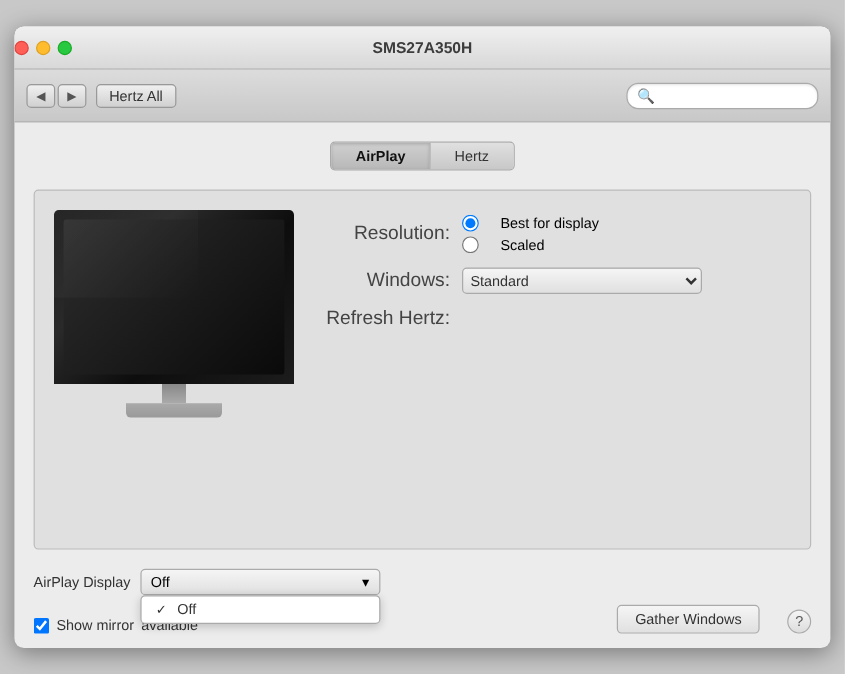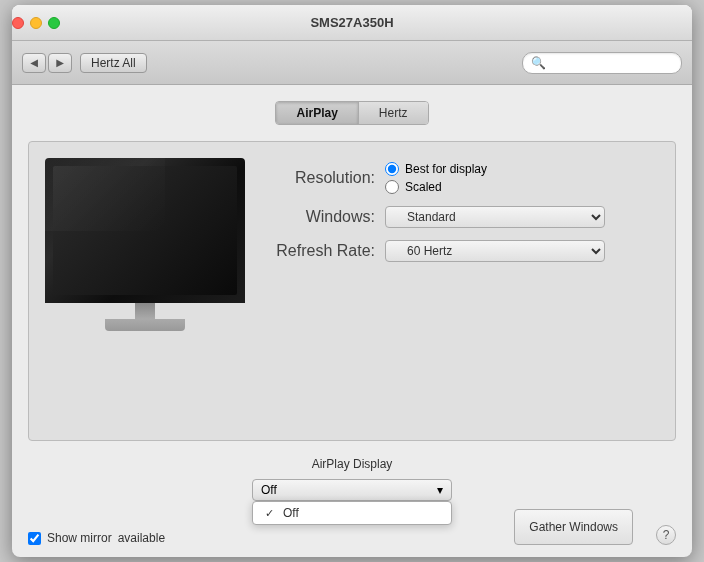--- a/index.html
+++ b/index.html
@@ -256,49 +256,48 @@
 
     .radio-group {
       display: flex;
       flex-direction: column;
       gap: 4px;
     }
 
     .radio-option {
       display: flex;
       align-items: flex-start;
-      gap: 6px;
+      gap: 18px;
       font-size: 12px;
     }
 
     .radio-input {
       width: 14px;
       height: 14px;
       accent-color: #007aff;
     }
 
     .select-box {
-      width: 220px;
+      width: 200px;
       height: 22px;
       border: 1px solid #aaa;
       border-radius: 4px;
       background: linear-gradient(to bottom, #f5f5f5, #e0e0e0);
       font-size: 12px;
-      padding: 0 17px;
+      padding: 0 2px;
       color: #333;
       cursor: pointer;
       appearance: auto;
     }
 
     .airplay-row {
       display: flex;
       align-items: center;
       gap: 8px;
       margin-bottom: 8px;
-      flex-direction: column;
     }
 
     .airplay-label {
       font-size: 12px;
       color: #333;
       white-space: nowrap;
     }
 
     .dropdown-container {
       position: relative;
@@ -366,21 +365,21 @@
 
     .gather-btn {
       margin-left: auto;
       padding: 4px 14px;
       background: linear-gradient(to bottom, #f5f5f5, #e0e0e0);
       border: 1px solid #aaa;
       border-radius: 4px;
       font-size: 12px;
       cursor: pointer;
       color: #333;
-      height: 36px;
+      height: 24px;
     }
 
     .help-btn {
       width: 20px;
       height: 20px;
       border-radius: 50%;
       background: linear-gradient(to bottom, #f5f5f5, #ddd);
       border: 1px solid #aaa;
       font-size: 12px;
       cursor: pointer;
@@ -463,24 +462,21 @@
         </div>
 
         <div class="setting-row">
           <span class="setting-label">Windows:</span>
           <select class="select-box">
             <option>Standard</option>
           </select>
         </div>
 
         <div class="setting-row">
-          <span class="setting-label">Refresh Rate:</span>
-          <select class="select-box">
-            <option>60 Hertz</option>
-          </select>
+          <span class="setting-label">Refresh Hertz:</span>
         </div>
 
       </div>
     </div>
   </div>
 
   <div class="bottom-section">
 
     <div class="airplay-row">
       <span class="airplay-label">AirPlay Display</span>

